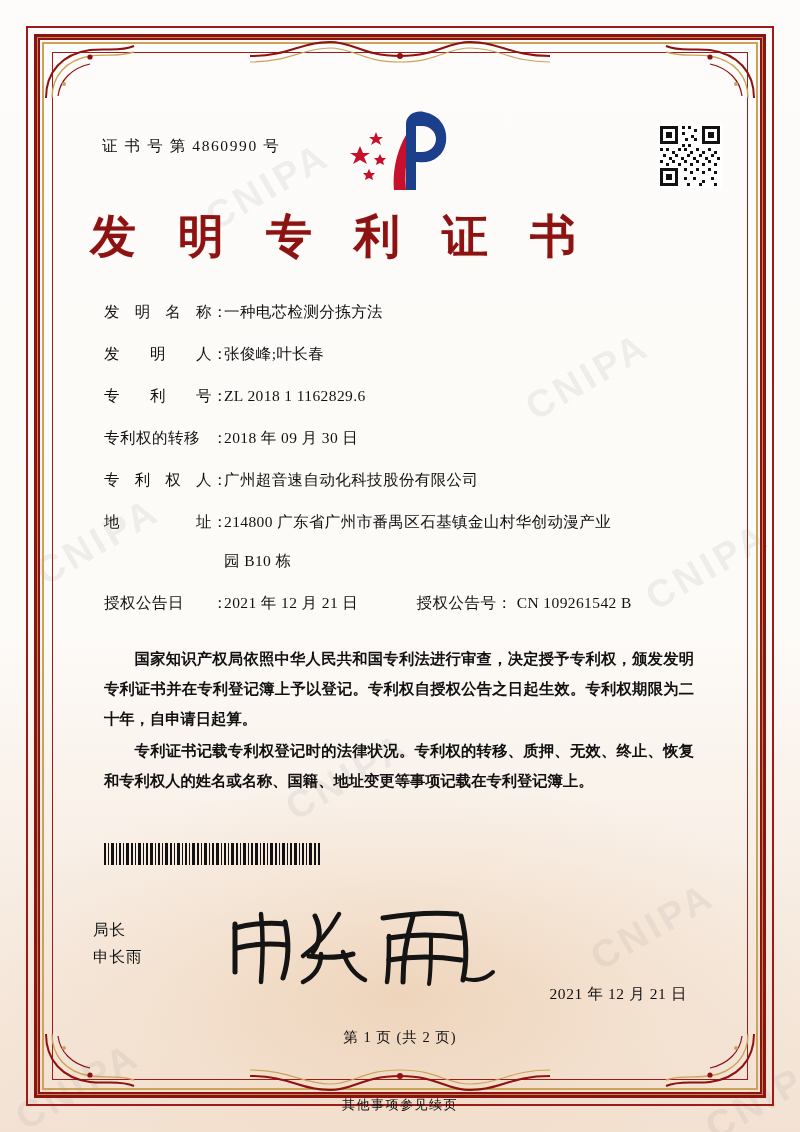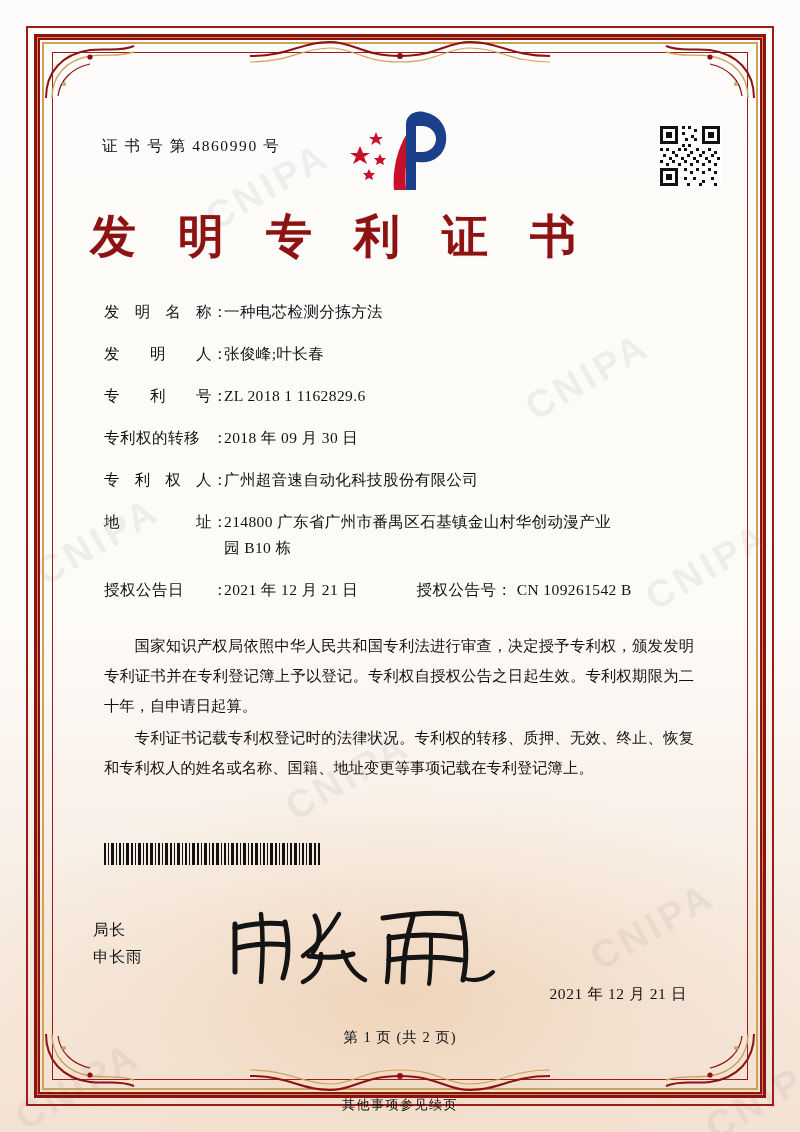--- a/index.html
+++ b/index.html
@@ -168,37 +168,38 @@
   .f-label.spread {
     display: flex;
     justify-content: space-between;
   }
   .f-label.spread span { display: inline-block; }
   .f-colon { width: 12px; flex: 0 0 12px; }
   .f-value {
     flex: 1;
     letter-spacing: 0.4px;
   }
-  .f-value .line2 { display: block; margin-top: 5px; }
+  .f-value .line2 { display: block; margin-top: 18px; }
   .inline-label {
     margin-left: 54px;
     letter-spacing: 0.5px;
   }
 
   .paragraphs {
     margin-top: 30px;
     padding: 0 34px 0 32px;
     font-size: 15.3px;
     line-height: 30px;
     text-align: justify;
     color: #111;
   }
   .paragraphs p {
     margin: 0 0 2px 0;
     text-indent: 2em;
+    font-weight: bold;
   }
 
   .barcode {
     position: absolute;
     left: 104px;
     top: 843px;
     width: 216px;
     height: 22px;
   }
 

